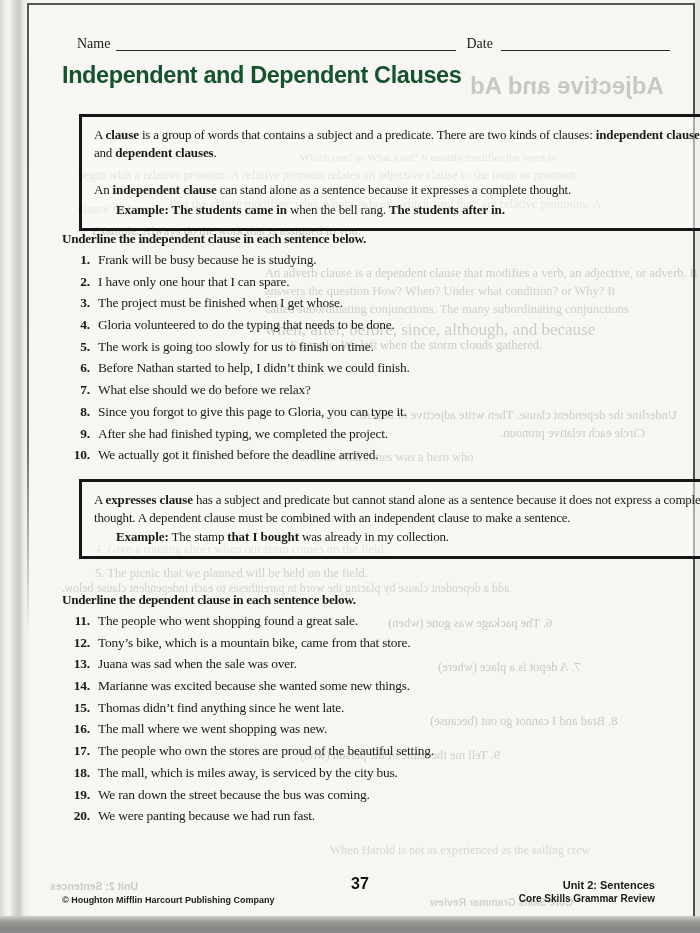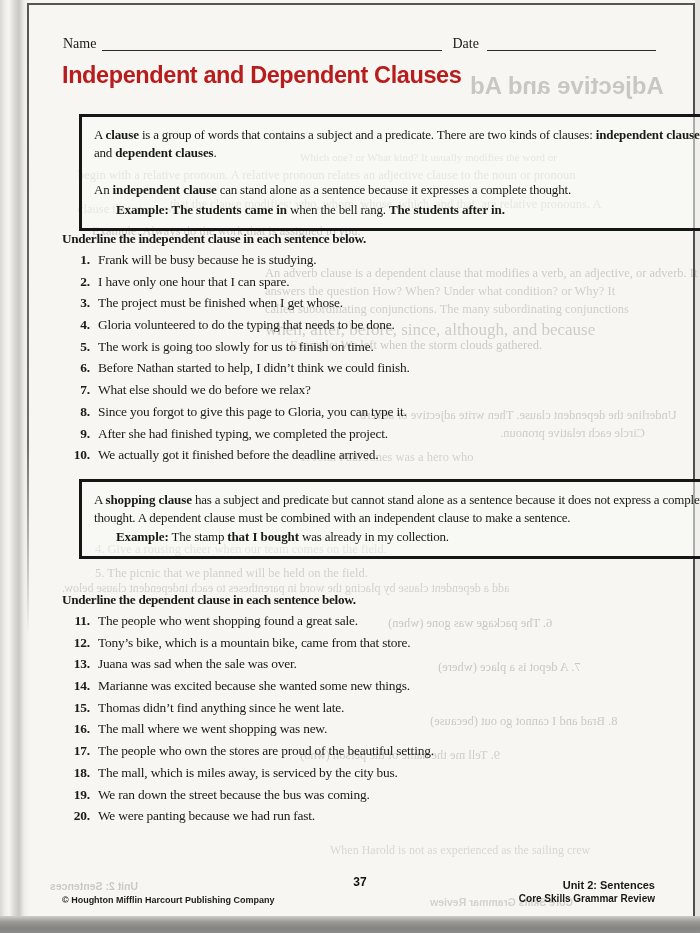--- a/index.html
+++ b/index.html
@@ -16,48 +16,48 @@
   .edge-top{position:absolute;left:27px;top:3px;width:668px;height:2px;background:#565656;}
   .edge-right{position:absolute;left:693px;top:3px;width:2px;height:913px;background:#4f4f4f;}
   .edge-left{position:absolute;left:27px;top:3px;width:2px;height:630px;
     background:linear-gradient(180deg,#555 0%,#6e6e6e 70%,rgba(120,120,120,0) 100%);}
   .outer-right{position:absolute;left:695px;top:0;width:5px;height:933px;background:#e6e5e1;}
 
   .content{position:absolute;left:62px;top:0;width:593px;height:933px;}
   .abs{position:absolute;}
 
   
-  .header-row{top:36px;left:1px;width:593px;display:flex;align-items:flex-end;font-size:14px;}
+  .header-row{top:36px;left:15px;width:593px;display:flex;align-items:flex-end;font-size:14px;}
   .hline{border-bottom:1.4px solid #2c2c2c;height:14px;}
   .hl-name{width:340px;margin:0 10px 1px 6px;}
   .hl-date{flex:1;margin:0 0 1px 8px;}
 
   .page-title{top:62px;left:0;font-family:"Liberation Sans",sans-serif;font-weight:bold;
-    font-size:23.5px;letter-spacing:-0.4px;color:#b91c1c;white-space:nowrap;}
+    font-size:23.5px;letter-spacing:-0.4px;color:#14532d;white-space:nowrap;}
 
   
   .defbox{left:17px;width:650px;box-sizing:border-box;border:3px solid #161616;
     padding:9px 12px 10px 12px;font-size:13px;line-height:17.5px;letter-spacing:-0.2px;background:rgba(250,249,246,0.55);}
   .defbox p{margin:0;}
   .defbox .mt{margin-top:20px;}
   .defbox .ex{margin-top:2px;padding-left:22px;}
   .defbox b{letter-spacing:-0.1px;}
 
   .instr{font-weight:bold;font-size:13.2px;letter-spacing:-0.3px;white-space:nowrap;}
 
   .list{left:0;width:593px;}
   .list .row{display:flex;align-items:baseline;height:21.7px;font-size:13.4px;letter-spacing:-0.2px;}
   .list .num{width:28px;text-align:right;font-weight:bold;flex:none;}
   .list .txt{margin-left:8px;white-space:nowrap;}
 
   
   .f-copy{left:0;top:895px;font-family:"Liberation Sans",sans-serif;font-weight:bold;
     font-size:9px;letter-spacing:0;color:#1c1c1c;white-space:nowrap;}
   .f-num{left:268px;top:875px;width:60px;text-align:center;
-    font-family:"Liberation Sans",sans-serif;font-weight:bold;font-size:12px;color:#111;}
+    font-family:"Liberation Sans",sans-serif;font-weight:bold;font-size:16px;color:#111;}
   .f-right{right:0;top:879px;text-align:right;font-family:"Liberation Sans",sans-serif;
     font-weight:bold;color:#181818;line-height:13px;white-space:nowrap;}
   .f-unit{font-size:11px;display:block;}
   .f-series{font-size:10px;display:block;}
 
   
   .ghost-layer{position:absolute;left:0;top:0;width:700px;height:933px;pointer-events:none;}
   .ghost{position:absolute;font-family:"Liberation Serif",serif;color:#8a877f;
     white-space:nowrap;filter:blur(0.4px);}
   .ghost.mir{transform:scaleX(-1);}
@@ -166,21 +166,21 @@
         <span class="txt">After she had finished typing, we completed the project.</span>
       </div>
 
       <div class="row">
         <span class="num">10.</span>
         <span class="txt">We actually got it finished before the deadline arrived.</span>
       </div>
     </div>
 
   <div class="abs defbox" style="top:479px">
-    <p><span>A </span><b>shopping clause</b><span> has a subject and predicate but cannot stand alone as a sentence because it does not express a complete thought. A dependent clause must be combined with an independent clause to make a sentence.</span></p>
+    <p><span>A </span><b>expresses clause</b><span> has a subject and predicate but cannot stand alone as a sentence because it does not express a complete thought. A dependent clause must be combined with an independent clause to make a sentence.</span></p>
     <p class="ex mt"><b>Example:</b><span> The stamp </span><b>that I bought</b><span> was already in my collection.</span></p>
   </div>
 
   <div class="abs instr" style="top:592px;left:0">Underline the dependent clause in each sentence below.</div>
 
   <div class="abs list" style="top:613px">
 
       <div class="row">
         <span class="num">11.</span>
         <span class="txt">The people who went shopping found a great sale.</span>

